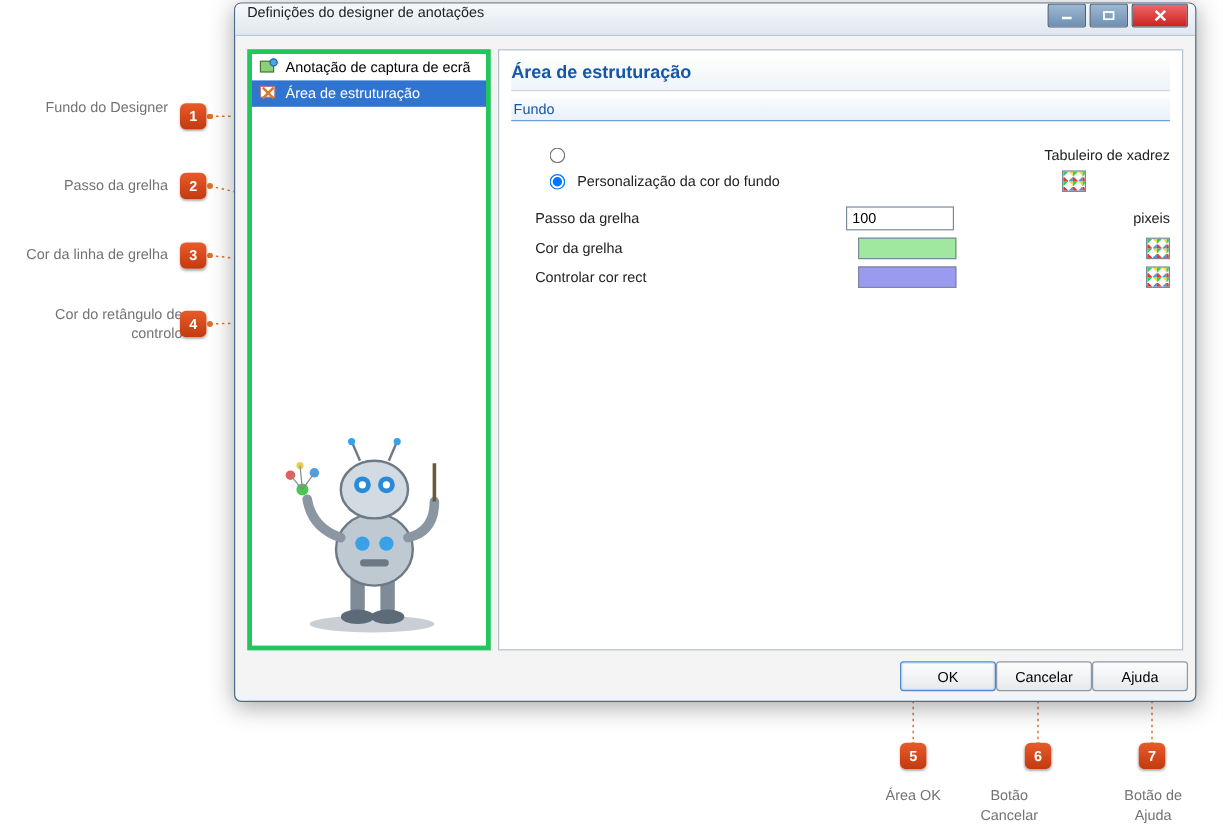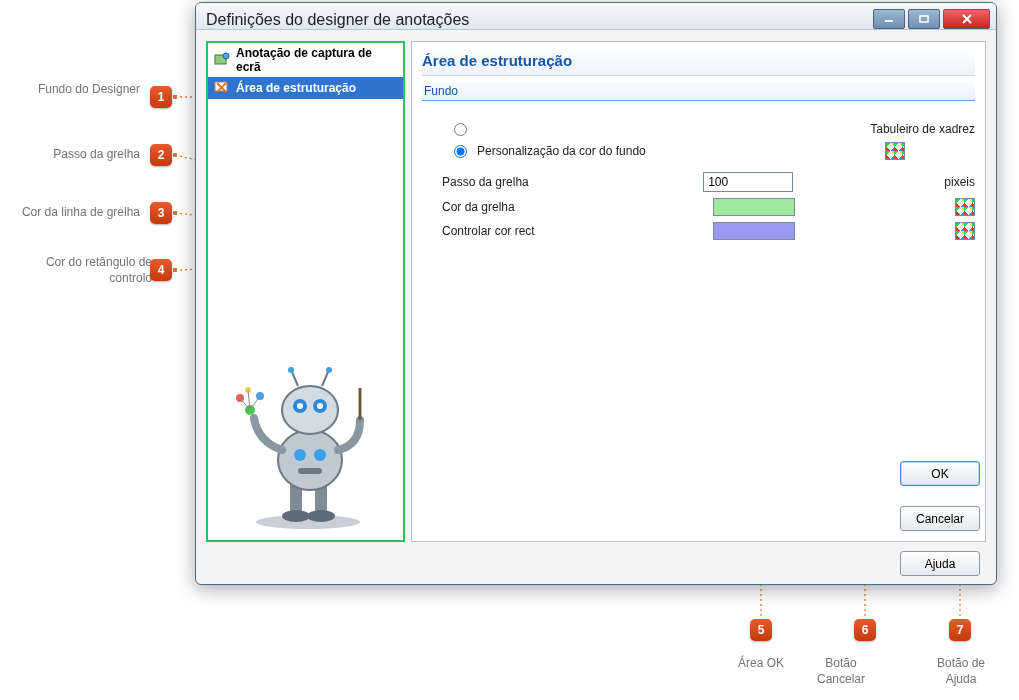--- a/index.html
+++ b/index.html
@@ -56,23 +56,23 @@
     border-radius: 6px;
     background: #f4f4f4;
     box-shadow: 0 4px 20px rgba(0,0,0,.35);
     overflow: hidden;
   }
   .titlebar {
     height: 26px;
     background: linear-gradient(#f6f9fc,#e0e7ef);
     border-bottom: 1px solid #b8c6d6;
     display: flex;
-    align-items: flex-end;
+    align-items: flex-start;
     padding: 0 6px 0 10px;
-    font-size: 16px;
+    font-size: 12px;
     color: #222;
   }
   .titlebar .spacer { flex: 1; }
   .winbtn {
     width: 30px; height: 18px;
     border: 1px solid #4d6279;
     border-radius: 2px;
     margin-left: 3px;
     display: flex; align-items: center; justify-content: center;
     font-size: 10px; color: #fff;
@@ -84,23 +84,22 @@
   .client {
     position: absolute;
     left: 10px; top: 38px;
     right: 10px; bottom: 42px;
     display: flex;
     gap: 6px;
   }
   .nav {
     width: 195px;
     background: #fff;
-    border: 2px solid #22c55e;
+    border: 4px solid #22c55e;
     position: relative;
-    font-weight: bold;
   }
   .nav-item {
     display: flex;
     align-items: center;
     padding: 3px 6px;
     font-size: 12px;
     gap: 6px;
     cursor: default;
   }
   .nav-item.selected {
@@ -173,24 +172,23 @@
       linear-gradient(45deg,#e33 25%,transparent 25%),
       linear-gradient(-45deg,#39e 25%,transparent 25%),
       linear-gradient(45deg,transparent 75%,#ed3 75%),
       linear-gradient(-45deg,transparent 75%,#3c5 75%);
     background-size: 8px 8px;
   }
   input[type="radio"] { margin: 0 4px 0 0; }
 
   .buttons {
     position: absolute;
-    right: 16px; bottom: 8px;
-    display: flex;
-    gap: 20px;
-    flex-direction: column;
+    right: 6px; bottom: 8px;
+    display: flex;
+    gap: 0;
   }
   .btn {
     min-width: 78px;
     height: 23px;
     border: 1px solid #8a99a8;
     border-radius: 3px;
     background: linear-gradient(#fdfdfd,#e6e9ed);
     font-size: 12px;
     display: flex; align-items: center; justify-content: center;
     cursor: default;

